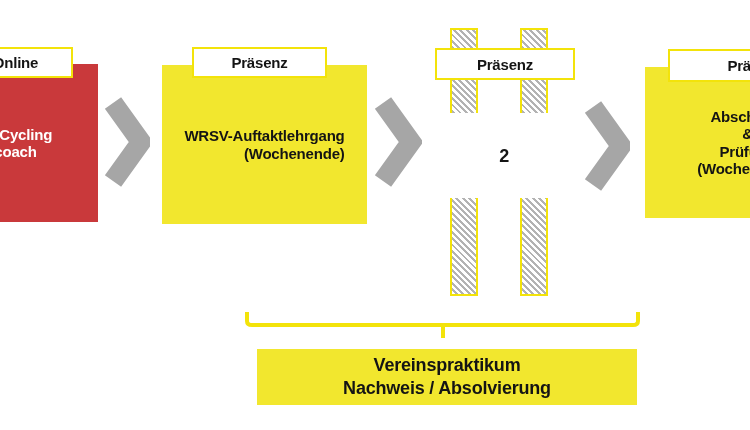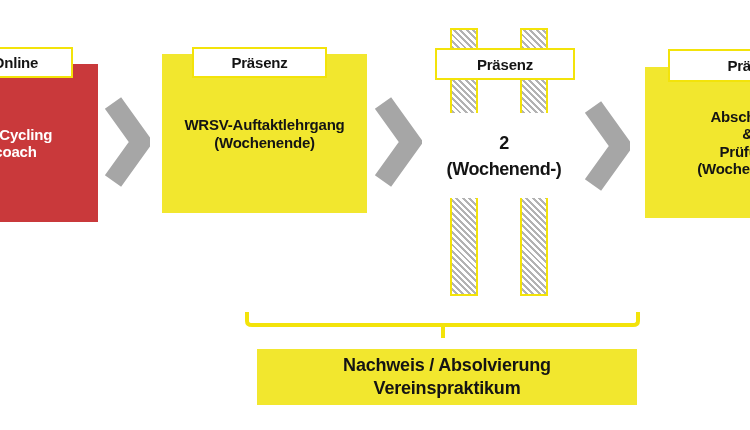--- a/index.html
+++ b/index.html
@@ -61,37 +61,36 @@
       <div>German Cycling</div>
       <div>Basiscoach</div>
     </div>
   </div>
   <div class="badge" style="left:-42px;top:47px;width:115px;height:31px;">Online</div>
 
   <svg class="arrow" style="left:104px;top:92px;" width="46" height="100" viewBox="0 0 46 100">
     <path d="M9 11 L37 50 L9 89"></path>
   </svg>
 
-  <div class="box yellow" style="left:162px;top:54px;width:205px;height:159px;">
+  <div class="box yellow" style="left:162px;top:65px;width:205px;height:159px;text-align:right;">
     <div class="box-text">
       <div>WRSV-Auftaktlehrgang</div>
       <div>(Wochenende)</div>
     </div>
   </div>
   <div class="badge" style="left:192px;top:47px;width:135px;height:31px;">Präsenz</div>
 
   <svg class="arrow" style="left:372px;top:92px;" width="50" height="100" viewBox="0 0 46 100">
     <path d="M9 11 L37 50 L9 89"></path>
   </svg>
 
   <div class="hatch-bar" style="left:450px;"></div>
   <div class="hatch-bar" style="left:520px;"></div>
   <div class="module-text">
     <div>2</div>
-    <div>(Wochenend-)</div>
   </div>
   <div class="badge" style="left:435px;top:48px;width:140px;height:32px;">Präsenz</div>
 
   <svg class="arrow" style="left:584px;top:95px;" width="46" height="102" viewBox="0 0 46 100">
     <path d="M9 11 L37 50 L9 89"></path>
   </svg>
 
   <div class="box yellow" style="left:645px;top:67px;width:205px;height:151px;">
     <div class="box-text">
       <div>Abschluss</div>
@@ -101,17 +100,17 @@
     </div>
   </div>
   <div class="badge" style="left:668px;top:49px;width:175px;height:33px;">Präsenz</div>
 
   <svg class="bracket" width="402" height="36" viewBox="0 0 402 36">
     <path d="M6 6 L6 15 Q6 19 11 19 L392 19 Q397 19 397 15 L397 6"></path>
     <path d="M202 19 L202 32"></path>
   </svg>
 
   <div class="practicum">
+    <div>Vereinspraktikum</div>
     <div>Nachweis / Absolvierung</div>
-    <div>Vereinspraktikum</div>
   </div>
 
 </div>
 
 </body></html>

